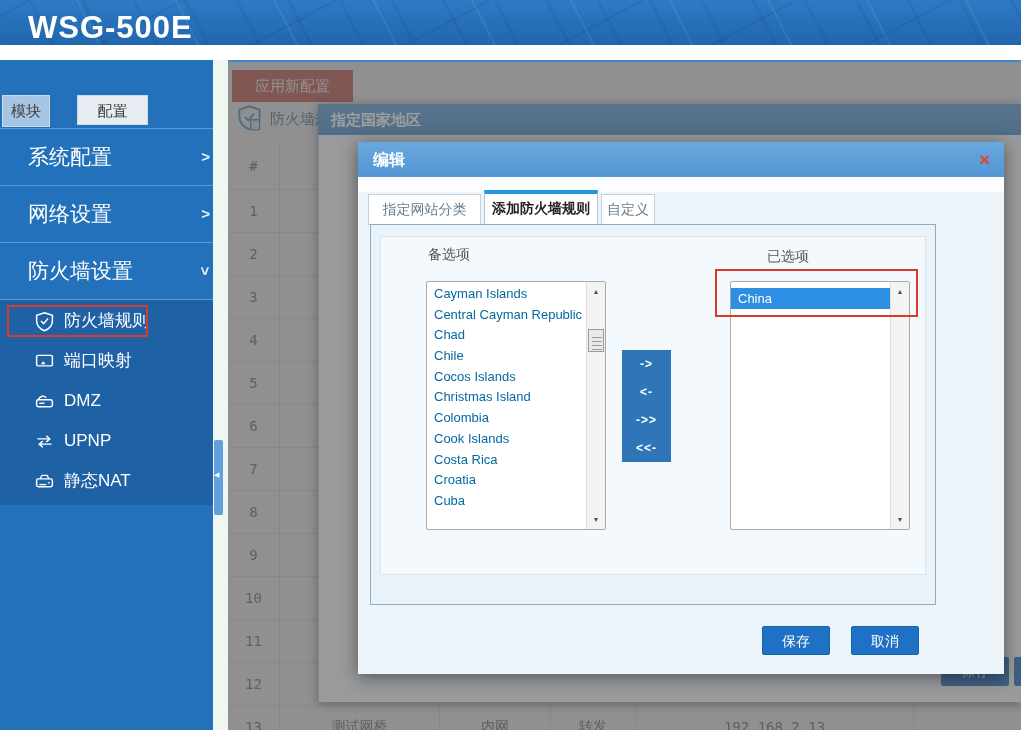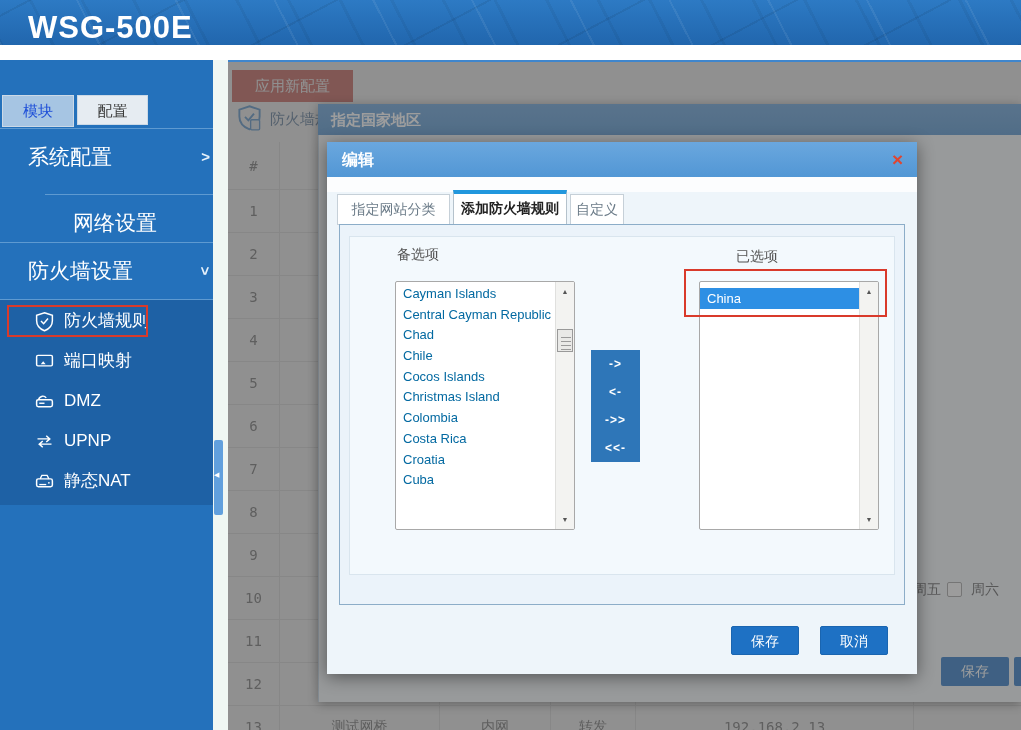--- a/index.html
+++ b/index.html
@@ -12,21 +12,21 @@
       repeating-linear-gradient(-28deg, rgba(0,0,0,0.07) 0 2px, rgba(0,0,0,0) 2px 72px),
       repeating-linear-gradient(63deg, rgba(0,0,0,0.05) 0 3px, rgba(0,0,0,0) 3px 46px),
       linear-gradient(#2d7ac4,#2166ad);
     text-align: right;
   }
   .app-title{ position:absolute; left:28px; top:10px; color:#fff; font-size:31px; font-weight:600; letter-spacing:1px; }
 
   
   .sidebar{ position:absolute; left:0; top:60px; width:213px; height:670px; background:#2471bb; }
   .side-tab{ position:absolute; top:35px; height:32px; text-align:center; font-size:15px; line-height:30px; border:1px solid #ccd9e6; cursor:pointer; }
-  .side-tab.t1{ left:2px; width:72px; background:#a6c5e3; color:#1d4ed8; }
+  .side-tab.t1{ left:2px; width:48px; background:#a6c5e3; color:#404040; }
   .side-tab.t2{ left:77px; width:71px; height:30px; background:#e6ecf2; color:#3a3a3a; }
   .nav-group{ position:absolute; left:0; width:230px; height:57px; border-top:1px solid #5e9ad1; color:#fff; cursor:pointer; }
   .nav-group .lbl{ position:absolute; left:28px; top:0; font-size:21px; line-height:56px; }
   .chev{ position:absolute; right:20px; top:0; font-size:15px; line-height:56px; font-weight:bold; color:#e8f2fb; }
   .chev.down{ transform:rotate(90deg); transform-origin:center; line-height:56px; }
   .submenu{ position:absolute; left:0; top:239px; width:213px; height:206px; background:#1e61a5; border-top:1px solid #5e9ad1; }
   .sub-item{ position:absolute; left:0; width:213px; height:40px; color:#fff; cursor:pointer; }
   .sub-item .ic{ position:absolute; left:34px; top:10px; width:21px; height:21px; }
   .sub-item .sl{ position:absolute; left:64px; font-size:17px; line-height:40px; }
   .collapse-gutter{ position:absolute; left:213px; top:60px; width:15px; height:670px; background:#eff7f3; }
@@ -50,21 +50,21 @@
   .add-dialog{ position:absolute; left:90px; top:42px; width:703px; height:598px; z-index:5; overflow:hidden; box-shadow:0 2px 10px rgba(0,0,0,0.3); }
   .ad-header{ position:absolute; left:0; top:0; width:100%; height:31px; background:linear-gradient(#5e9cd6,#4a8dcb); }
   .ad-title{ position:absolute; left:13px; top:0; line-height:31px; color:#fff; font-size:15px; font-weight:bold; }
   .ad-body{ position:absolute; left:0; top:31px; width:100%; height:567px; background:#f2f7fb; border-left:1px solid #bcd0e0; }
   .wk-lbl{ position:absolute; top:446px; font-size:14px; color:#5a5a5a; }
   .wk-box{ position:absolute; left:628px; top:447px; width:15px; height:15px; background:#fcfcfc; border:1px solid #9f9f9f; border-radius:2px; cursor:pointer; }
   .ad-btn{ position:absolute; top:522px; height:29px; background:#1f6fc0; color:#fff; font-size:14px; text-align:center; line-height:29px; border:none; border-radius:2px; cursor:pointer; }
   .dim-dialog{ position:absolute; left:0; top:0; right:0; bottom:0; background:rgba(86,86,86,0.58); z-index:6; }
 
   
-  .edit-modal{ position:absolute; left:99px; top:80px; width:590px; height:532px; background:#eef5fa; z-index:7; box-shadow:0 3px 16px rgba(0,0,0,0.45); }
+  .edit-modal{ position:absolute; left:130px; top:80px; width:646px; height:532px; background:#eef5fa; z-index:7; box-shadow:0 3px 16px rgba(0,0,0,0.45); }
   .em-header{ position:absolute; left:0; top:0; width:100%; height:35px; background:linear-gradient(#6aa7de,#5297d5); }
   .em-title{ position:absolute; left:15px; top:0; line-height:35px; color:#fff; font-size:16px; font-weight:bold; }
   .em-close{ position:absolute; right:14px; top:4px; color:#e0452f; font-size:19px; font-weight:bold; cursor:pointer; line-height:27px; }
   .em-white{ position:absolute; left:0; top:35px; width:100%; height:15px; background:#fcfdfe; }
   .em-tab{ position:absolute; top:52px; height:31px; background:#fff; border:1px solid #c6d0d8; color:#6b7b88; font-size:14px; text-align:center; line-height:28px; cursor:pointer; }
   .em-tab.t1{ left:10px; width:113px; }
   .em-tab.t2{ left:126px; width:114px; top:48px; height:35px; border:1px solid #b5c2cc; border-top:4px solid #2197dd; border-bottom:none; color:#222; font-weight:bold; line-height:29px; }
   .em-tab.t3{ left:243px; width:54px; }
   .em-panel{ position:absolute; left:12px; top:82px; width:566px; height:381px; background:#ebf3fa; border:1px solid #8cadc8; }
   .em-inner{ position:absolute; left:9px; top:11px; width:546px; height:339px; background:#f3f9fd; border:1px solid #d9e5ee; }
@@ -98,21 +98,21 @@
 </div>
 
 <div class="sidebar">
   <div class="side-tab t1">模块</div>
   <div class="side-tab t2">配置</div>
 
   <div class="nav-group" style="top:68px;">
     <span class="lbl">系统配置</span>
     <span class="chev">&gt;</span>
   </div>
-  <div class="nav-group" style="top:134px;margin-left:45px;">
+  <div class="nav-group" style="top:125px;">
     <span class="lbl">网络设置</span>
     <span class="chev">&gt;</span>
   </div>
   <div class="nav-group" style="top:182px;">
     <span class="lbl">防火墙设置</span>
     <span class="chev down">&gt;</span>
   </div>
 
   <div class="submenu">
     <div class="sub-item" style="top:1px;">
@@ -333,20 +333,21 @@
 
     <div class="dual-list" style="left:68px; top:139px;">
       <div class="dl-items">
         <div class="litem">Cayman Islands</div>
         <div class="litem">Central Cayman Republic</div>
         <div class="litem">Chad</div>
         <div class="litem">Chile</div>
         <div class="litem">Cocos Islands</div>
         <div class="litem">Christmas Island</div>
         <div class="litem">Colombia</div>
+        <div class="litem">Cook Islands</div>
         <div class="litem">Costa Rica</div>
         <div class="litem">Croatia</div>
         <div class="litem">Cuba</div>
       </div>
       <div class="sbar">
         <div class="sbtn up">▲</div>
         <div class="sthumb"></div>
         <div class="sbtn dn">▼</div>
       </div>
     </div>

